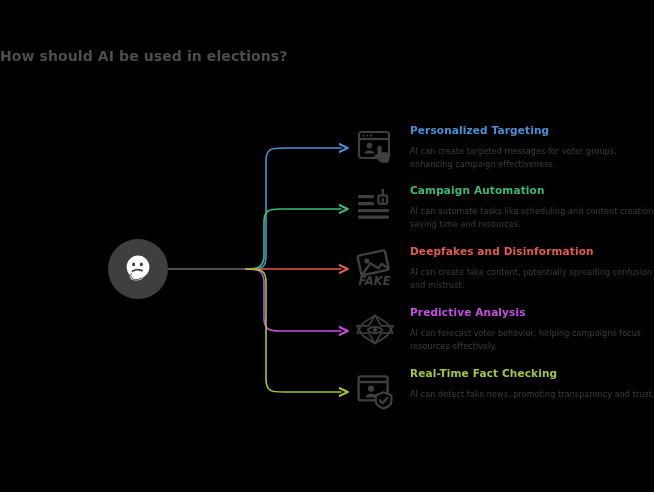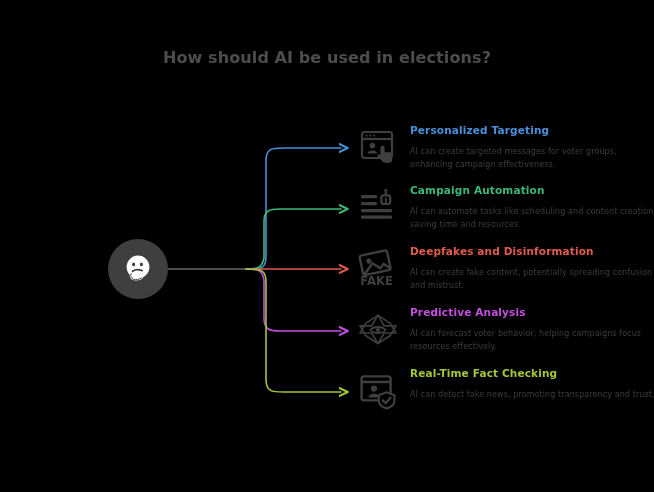--- a/index.html
+++ b/index.html
@@ -15,22 +15,21 @@
     overflow: hidden;
     font-family: "DejaVu Sans", sans-serif;
   }
 
   
   #title {
     position: absolute;
     left: 0;
     top: 48px;
     width: 654px;
-    text-align: center;
-    font-size: 16px;
+    font-size: 14px;
     font-weight: bold;
     color: #4d4d4d;
     letter-spacing: 0.1px;
   }
 
   
   #center-node {
     position: absolute;
     left: 108px;
     top: 239px;
@@ -60,21 +59,22 @@
     left: 352px;
   }
   .branch-icon {
     position: absolute;
     left: 0;
     top: 0;
     width: 46px;
     height: 46px;
     display: flex;
     align-items: flex-start;
-    justify-content: flex-end;
+    justify-content: center;
+    font-style: italic;
   }
   .branch-icon svg { display: block; }
   .branch-text {
     position: absolute;
     left: 58px;
     top: -4px;
     width: 250px;
   }
   .branch-title {
     font-size: 10.5px;

